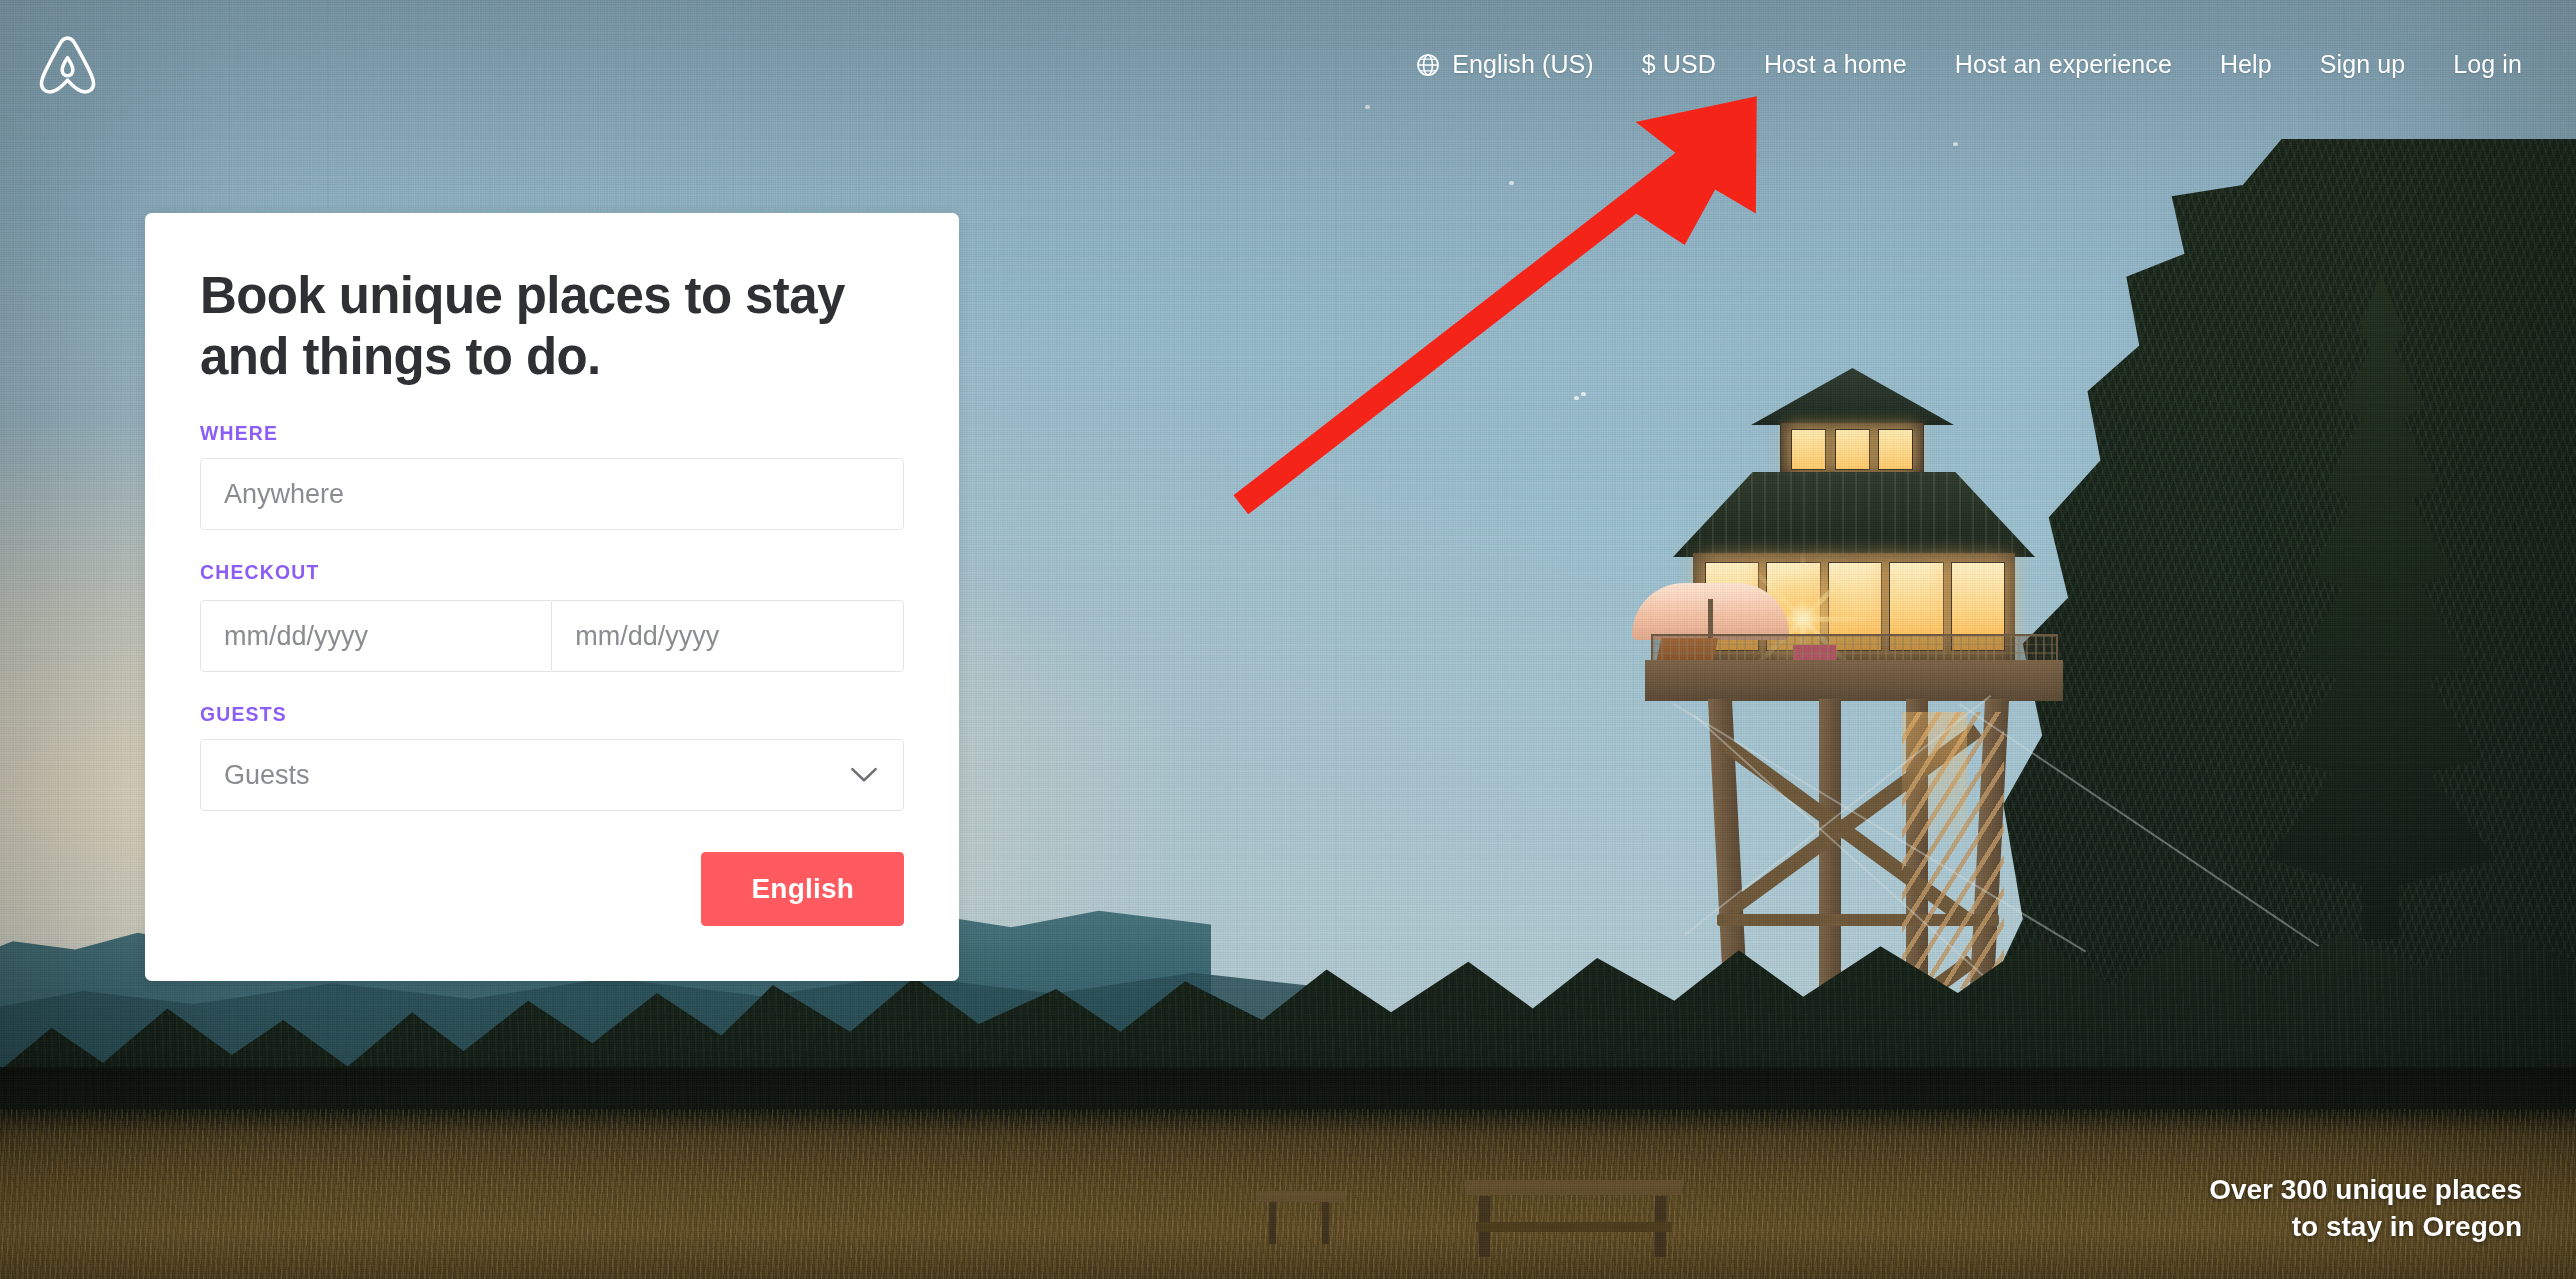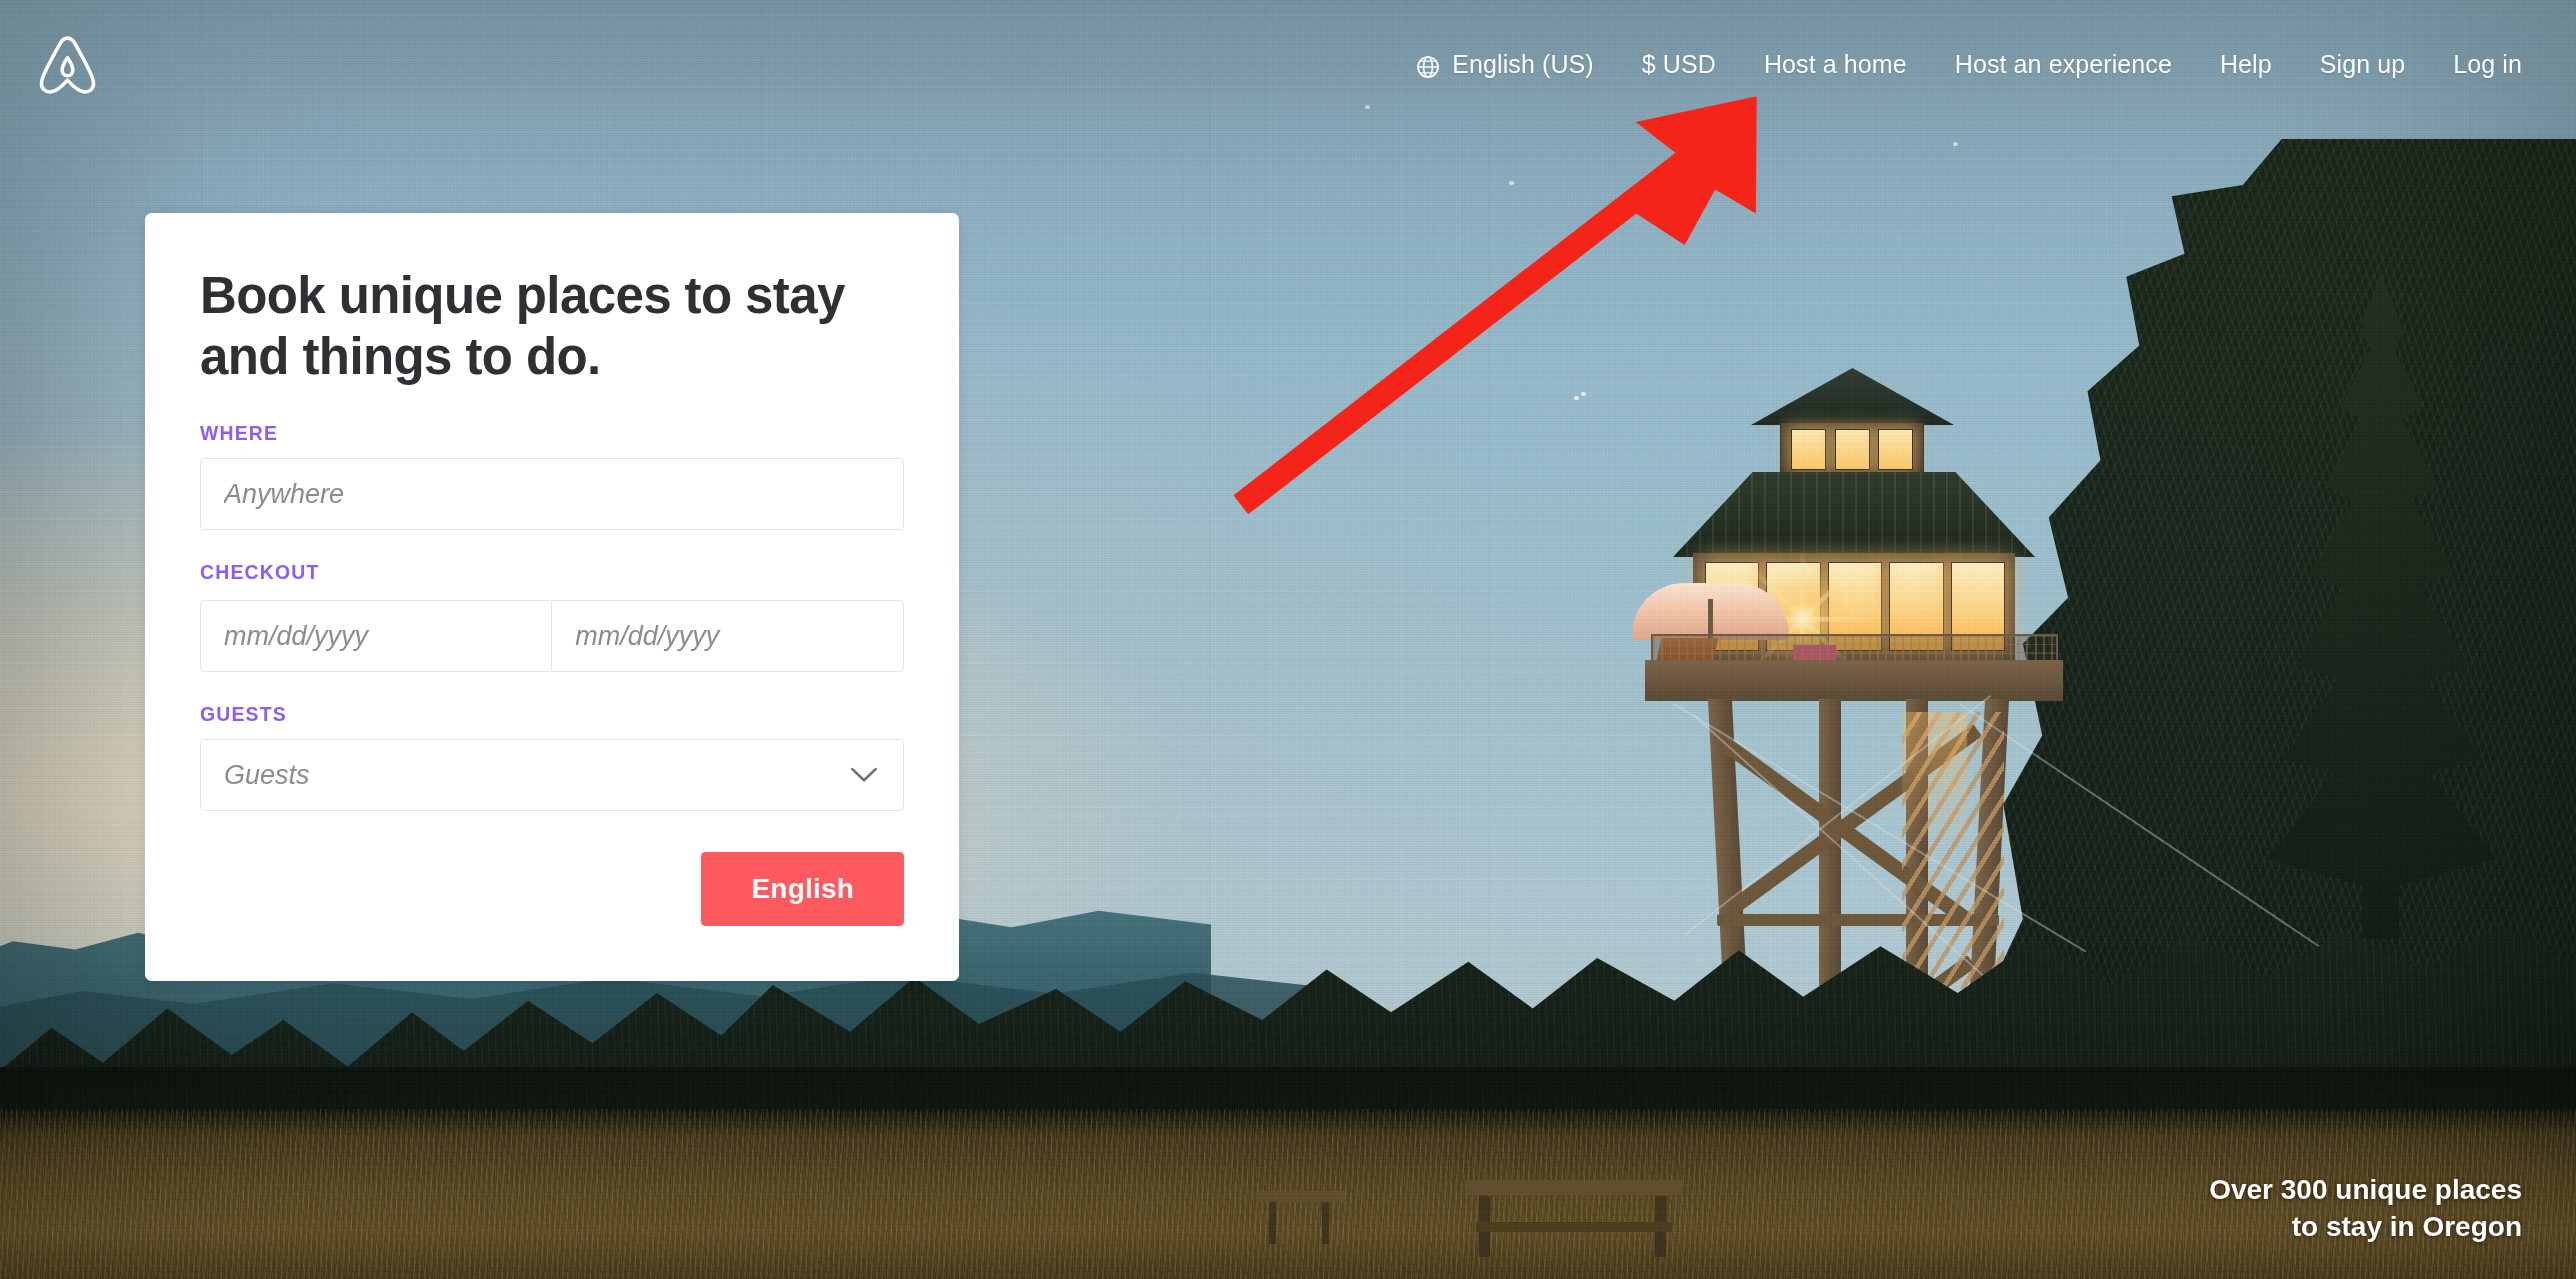--- a/index.html
+++ b/index.html
@@ -189,42 +189,42 @@
     position:absolute; left:0; top:0; width:100%; height:129px;
     display:flex; align-items:center; padding:0 54px 0 39px; z-index:30;
   }
   .logo { width:57px; height:61px; display:block; }
   .nav { margin-left:auto; display:flex; align-items:center; gap:0; }
   .nav-item {
     color:#ffffff; font-size:25px; font-weight:400; letter-spacing:0.1px;
     padding:9.2px 24px; white-space:nowrap; cursor:pointer;
     text-shadow:0 0.9px 1.8px rgba(0,0,0,.16);
   }
-  .nav-item.lang { display:flex; align-items:flex-end; gap:12px; }
+  .nav-item.lang { display:flex; align-items:center; gap:12px; }
   .globe { width:24px; height:24px; display:block; flex:none; }
   .nav-item:last-child { padding-right:0; }
 
   
   .card {
     position:absolute; left:145px; top:213px; width:814px;
     background:#ffffff; border-radius:6.5px; padding:52px 55px 55px;
     box-shadow:0 1.8px 13px rgba(0,0,0,.10); z-index:25;
   }
   .headline {
     font-size:51px; line-height:1.20; font-weight:700; color:#2f3033;
     letter-spacing:-0.6px; margin-bottom:35px;
   }
   .fieldlabel {
     font-size:19.4px; font-weight:700; color:#8b5cf6; letter-spacing:1.2px;
     margin-bottom:13px;
   }
   .input {
     width:100%; height:72px; border:0.9px solid #e4e4e4; border-radius:4.6px;
     background:#fff; font-family:"Liberation Sans", sans-serif;
-    font-size:27px; color:#4b4d52; padding:0 23px; outline:none;font-style:italic;
+    font-size:27px; color:#4b4d52; padding:0 23px; outline:none;
   }
   .input::placeholder { color:#8a8c90; }
   .dates-row { display:flex; margin-bottom:31px; }
   .date-col { flex:1; }
   .date-col .fieldlabel { min-height:26px; }
   .date-inputs { display:flex; }
   .date-inputs .input { border-radius:4.6px 0 0 4.6px; }
   .date-inputs .input + .input { border-radius:0 4.6px 4.6px 0; border-left:none; }
   .where-block { margin-bottom:31px; }
   .guests-block { position:relative; margin-bottom:41px; }

